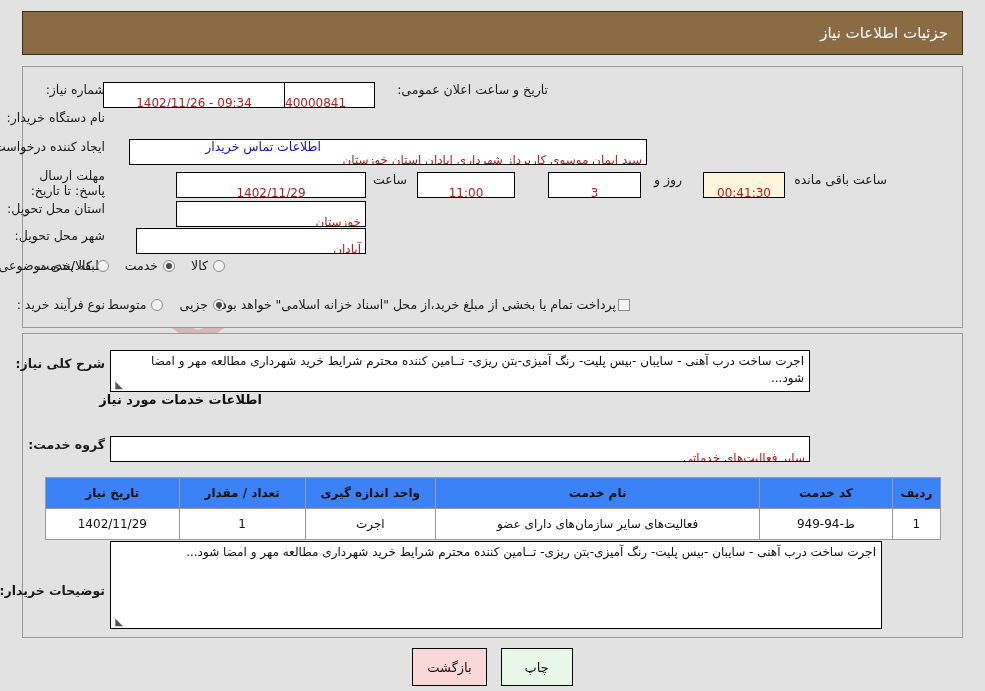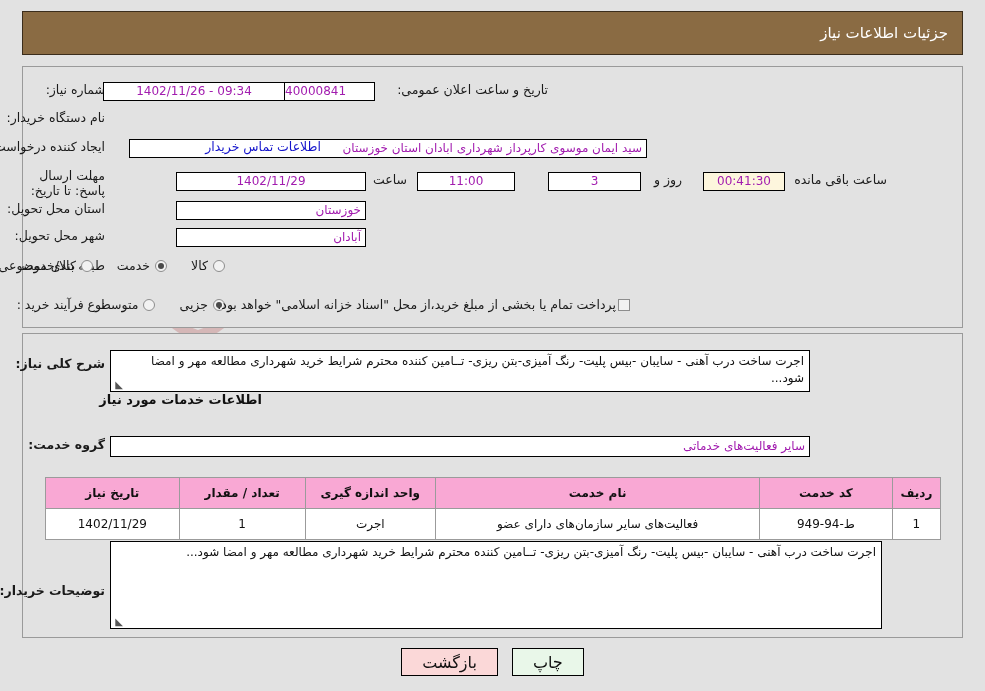--- a/index.html
+++ b/index.html
@@ -46,78 +46,78 @@
   }
   .panel-top{top:66px;height:262px;}
   .panel-bottom{top:333px;height:305px;}
 
   
   .row{position:absolute;display:flex;align-items:center;direction:rtl;z-index:3;}
   .lbl{color:#1a1a1a;font-size:12.5px;white-space:nowrap;text-align:right;}
   .lbl-b{font-weight:bold;}
   .fld{
     background:#ffffff;border:1px solid #000000;box-sizing:border-box;
-    height:19px;line-height:17px;font-size:12px;color:#a21caf;
-    padding:0 4px;white-space:nowrap;overflow:hidden;text-align:right;
+    height:19px;line-height:17px;font-size:12px;color:#b91c1c;
+    padding:12px 4px;white-space:nowrap;overflow:hidden;text-align:right;
   }
   .fld-c{text-align:center;}
   .fld-timer{background:#fdf6dd;text-align:center;}
   .link{color:#1414cc;font-size:12.5px;white-space:nowrap;cursor:pointer;}
 
   
   .radio{
     width:12px;height:12px;border-radius:50%;
     border:1px solid #8d8d8d;background:#f2f2f2;
     box-sizing:border-box;display:inline-block;position:relative;
     flex:0 0 auto;
   }
   .radio.on::after{
     content:"";position:absolute;left:2px;top:2px;width:6px;height:6px;
     border-radius:50%;background:#4a4a4a;
   }
   .cbox{
     width:12px;height:12px;border:1px solid #8d8d8d;background:#f2f2f2;
     box-sizing:border-box;display:inline-block;flex:0 0 auto;
   }
-  .opt{display:flex;align-items:center;gap:5px;margin-left:24px;}
+  .opt{display:flex;align-items:center;gap:5px;margin-left:16px;}
   .opt .otxt{font-size:12.5px;white-space:nowrap;}
 
   
   .ta{
     background:#ffffff;border:1px solid #000000;box-sizing:border-box;
     font-size:12px;color:#111;line-height:17px;padding:2px 5px;
     text-align:right;position:relative;overflow:hidden;
   }
   .ta .grip{
     position:absolute;left:2px;bottom:1px;width:10px;height:10px;
     color:#555;font-size:10px;line-height:10px;
   }
 
   
   .sect{position:absolute;font-weight:bold;font-size:13px;color:#111;z-index:3;}
 
   
   .tbl{position:absolute;left:45px;top:477px;width:896px;border-collapse:collapse;z-index:3;}
   .tbl th{
-    background:#f9a8d4;border:1px solid #9b9b9b;
+    background:#3b82f6;border:1px solid #9b9b9b;
     font-size:12px;font-weight:bold;color:#111;
     height:26px;padding:2px 4px;text-align:center;
   }
   .tbl td{
     background:#ffffff;border:1px solid #9b9b9b;
     font-size:12px;color:#111;height:26px;padding:2px 4px;text-align:center;
   }
 
   
   .btnbar{position:absolute;left:0;top:648px;width:985px;
     display:flex;justify-content:center;gap:14px;direction:ltr;z-index:3;}
   .btn{
     border:1px solid #000000;box-sizing:border-box;
-    height:28px;min-width:72px;padding:0 20px;
-    font-size:16px;color:#111;cursor:pointer;
+    height:38px;min-width:72px;padding:0 14px;
+    font-size:13px;color:#111;cursor:pointer;
     display:flex;align-items:center;justify-content:center;
     font-family:"DejaVu Sans","Liberation Sans",sans-serif;
   }
   .btn-print{background:#e9f7e9;}
   .btn-back{background:#fbd8d8;}
 </style>
 </head>
 <body>
 
 <div class="page">
@@ -194,21 +194,21 @@
     <span class="lbl">استان محل تحویل:</span>
   </div>
   <div class="row" style="right:619px;top:201px;">
     <div class="fld" style="width:190px;">خوزستان</div>
   </div>
 
   <div class="row" style="right:880px;top:228px;">
     <span class="lbl">شهر محل تحویل:</span>
   </div>
   <div class="row" style="right:619px;top:228px;">
-    <div class="fld" style="width:190px;margin-left:43px;">آبادان</div>
+    <div class="fld" style="width:230px;margin-left:43px;">آبادان</div>
   </div>
 
   <div class="row" style="right:880px;top:258px;">
     <span class="lbl">طبقه بندی موضوعی:</span>
   </div>
   <div class="row" style="right:760px;top:258px;">
     <div class="opt">
       <span class="radio"></span>
       <span class="otxt">کالا</span>
     </div>

